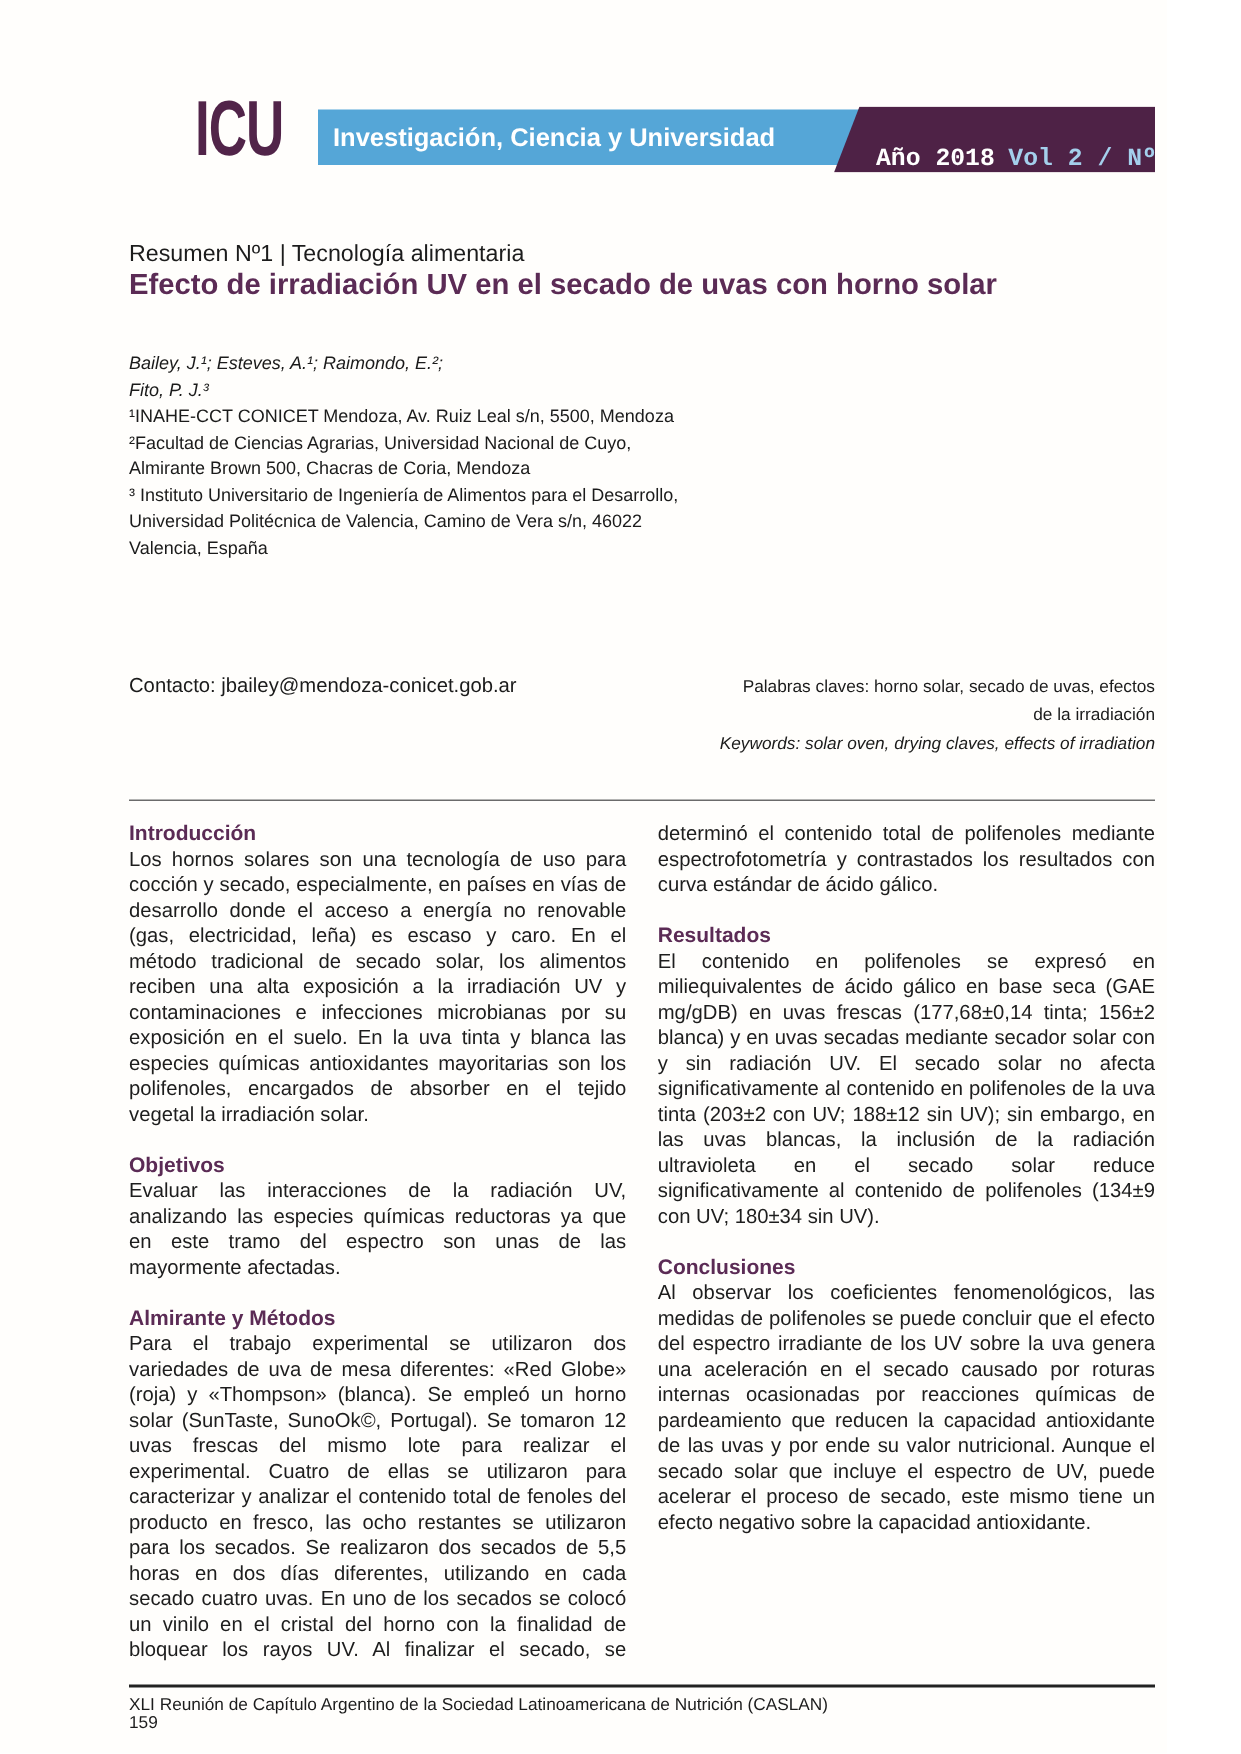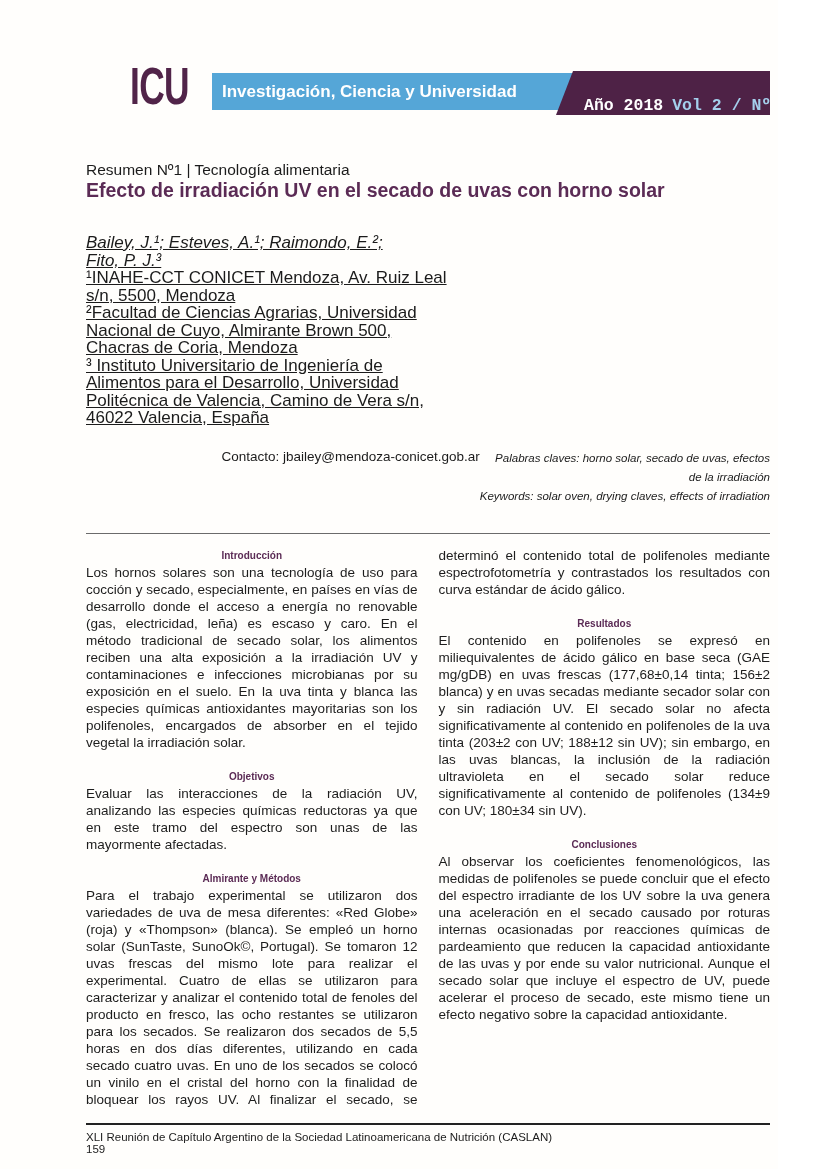--- a/index.html
+++ b/index.html
@@ -79,53 +79,52 @@
     color: #5b2b55;
     line-height: 24px;
   }
 
   
   .byline {
     position: absolute;
     left: 86px;
     top: 234px;
     width: 368px;
-    font-size: 17px;
+    font-size: 12px;
     line-height: 17.5px;
     color: #1b1b1b;
-    text-decoration: underline;
   }
   .byline .authors { font-style: italic; }
 
   
   .contact-row {
     position: absolute;
     left: 86px;
     top: 449px;
     width: 684px;
     display: flex;
-    justify-content: flex-end;
+    justify-content: space-between;
     align-items: flex-start;
   }
   .contact {
     font-size: 13.5px;
     color: #1b1b1b;
     white-space: nowrap;
   }
   .contact a { color: #1b1b1b; text-decoration: none; }
   .keywords {
     display: flex;
     flex-direction: column;
     align-items: flex-end;
     font-size: 11.5px;
     line-height: 19px;
     color: #1b1b1b;
     text-align: right;
   }
-  .keywords .kw-es { max-width: 278px; font-style: italic; }
+  .keywords .kw-es { max-width: 278px; }
   .keywords .kw-en { font-style: italic; white-space: nowrap; }
 
   
   .divider {
     position: absolute;
     left: 86px;
     top: 533px;
     width: 684px;
     height: 1px;
     background: #6b6b6b;
@@ -145,27 +144,26 @@
     left: 86px;
     top: 547px;
     width: 684px;
     height: 564px;
     column-count: 2;
     column-gap: 21px;
     column-fill: auto;
     overflow: hidden;
   }
   .section h3 {
-    font-size: 10px;
+    font-size: 14px;
     font-weight: bold;
     color: #5b2b55;
     line-height: 17px;
     margin-top: 17px;
     break-after: avoid;
-    text-align: center;
   }
   .section:first-child h3 { margin-top: 0; }
   .section p {
     font-size: 13.5px;
     line-height: 17px;
     text-align: justify;
     color: #1d1d1d;
     hyphens: auto;
   }
 

